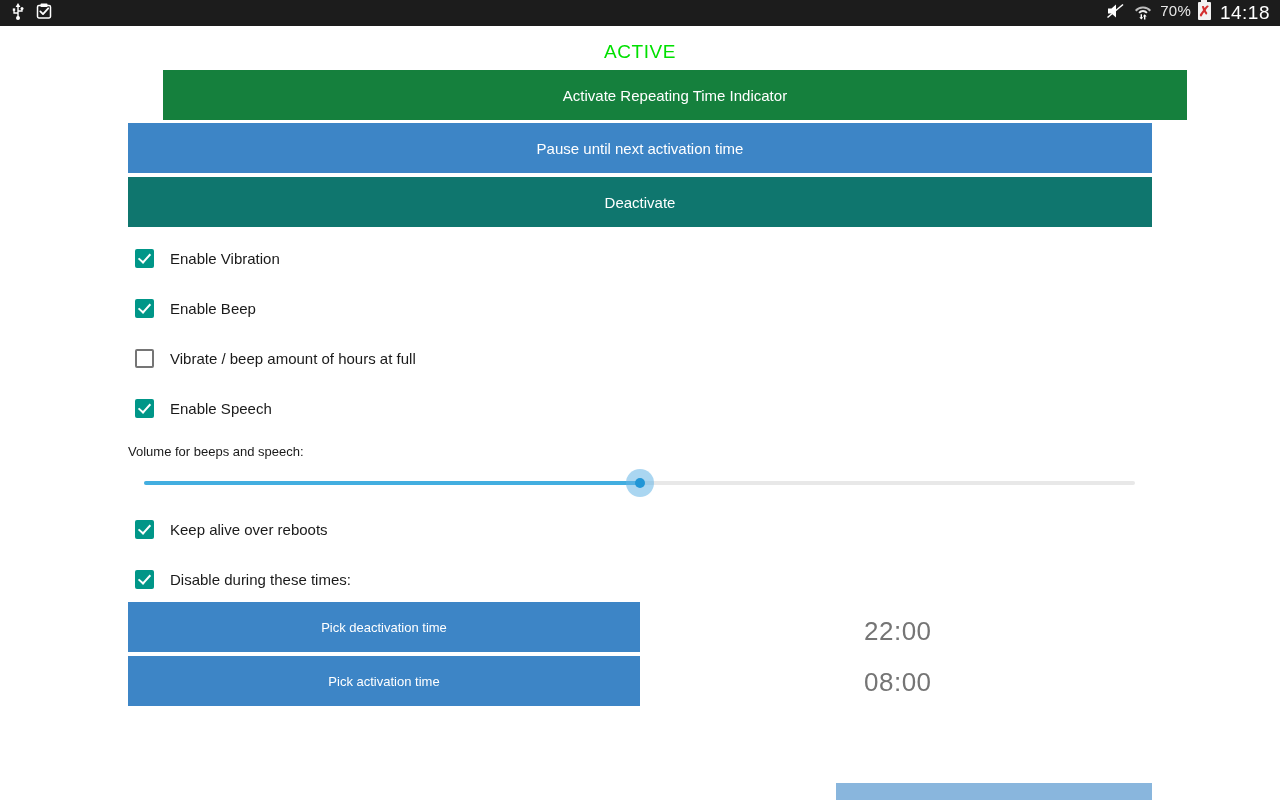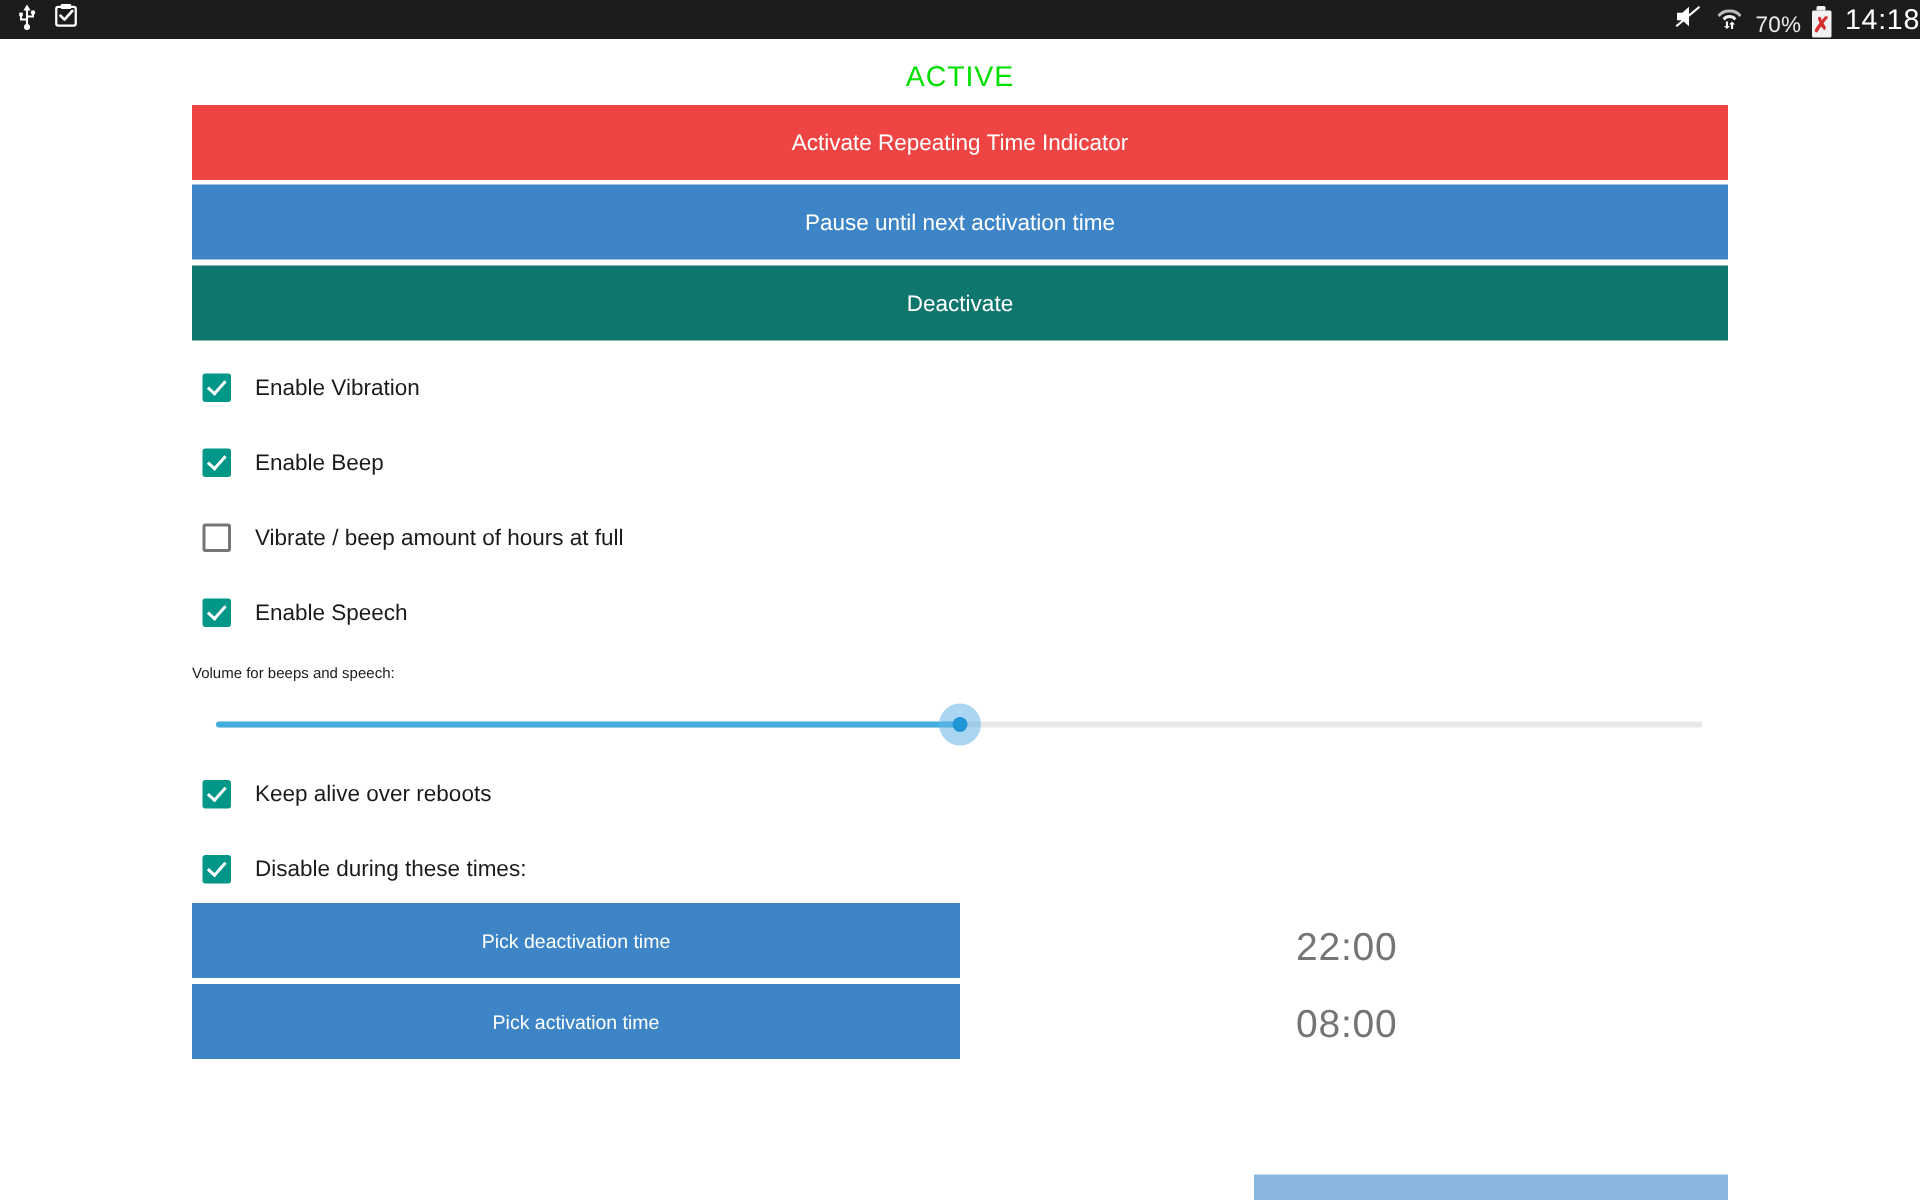--- a/index.html
+++ b/index.html
@@ -24,22 +24,23 @@
   }
   .sb-left {
     display: flex;
     align-items: center;
     gap: 10px;
     padding-left: 10px;
   }
   .sb-right {
     margin-left: auto;
     display: flex;
-    align-items: flex-end;
+    align-items: flex-start;
     gap: 7px;
+    padding-right: 10px;
   }
   .sb-batt-pct {
     font-size: 15px;
     color: #e8e8e8;
     letter-spacing: .2px;
   }
   .sb-clock {
     font-size: 19px;
     color: #ffffff;
     letter-spacing: .5px;
@@ -97,21 +98,21 @@
     height: 50px;
     display: flex;
     align-items: center;
     justify-content: center;
     color: #ffffff;
     font-size: 15px;
     border: none;
     cursor: pointer;
     font-family: "Liberation Sans", sans-serif;
   }
-  .btn-green { background: #ef4444; top: 44px; }
+  .btn-green { background: #15803d; top: 44px; margin-left: 35px; }
   .btn-blue1 { background: #3d85c6; top: 97px; }
   .btn-blue2 { background: #0f766e; top: 151px; }
 
   
   .cbrow {
     position: absolute;
     left: 135px;
     display: flex;
     align-items: center;
     height: 22px;
@@ -142,21 +143,21 @@
     font-size: 15px;
     color: #1a1a1a;
     white-space: nowrap;
   }
 
   
   .slider-label {
     position: absolute;
     left: 128px;
     top: 418px;
-    font-size: 10px;
+    font-size: 13px;
     color: #1a1a1a;
   }
   .slider {
     position: absolute;
     left: 144px;
     top: 443px;
     width: 991px;
     height: 28px;
     cursor: pointer;
   }

